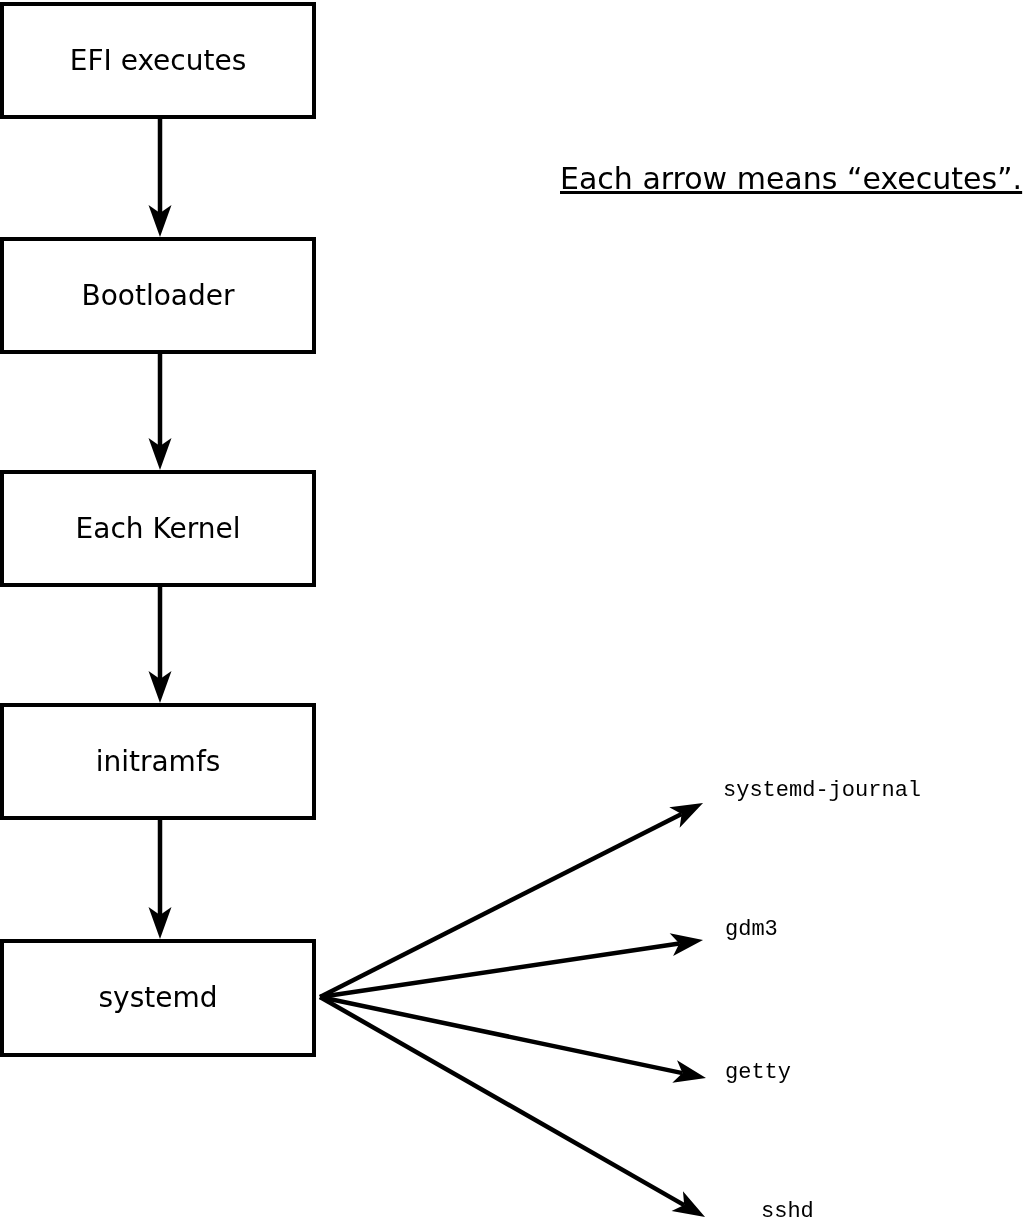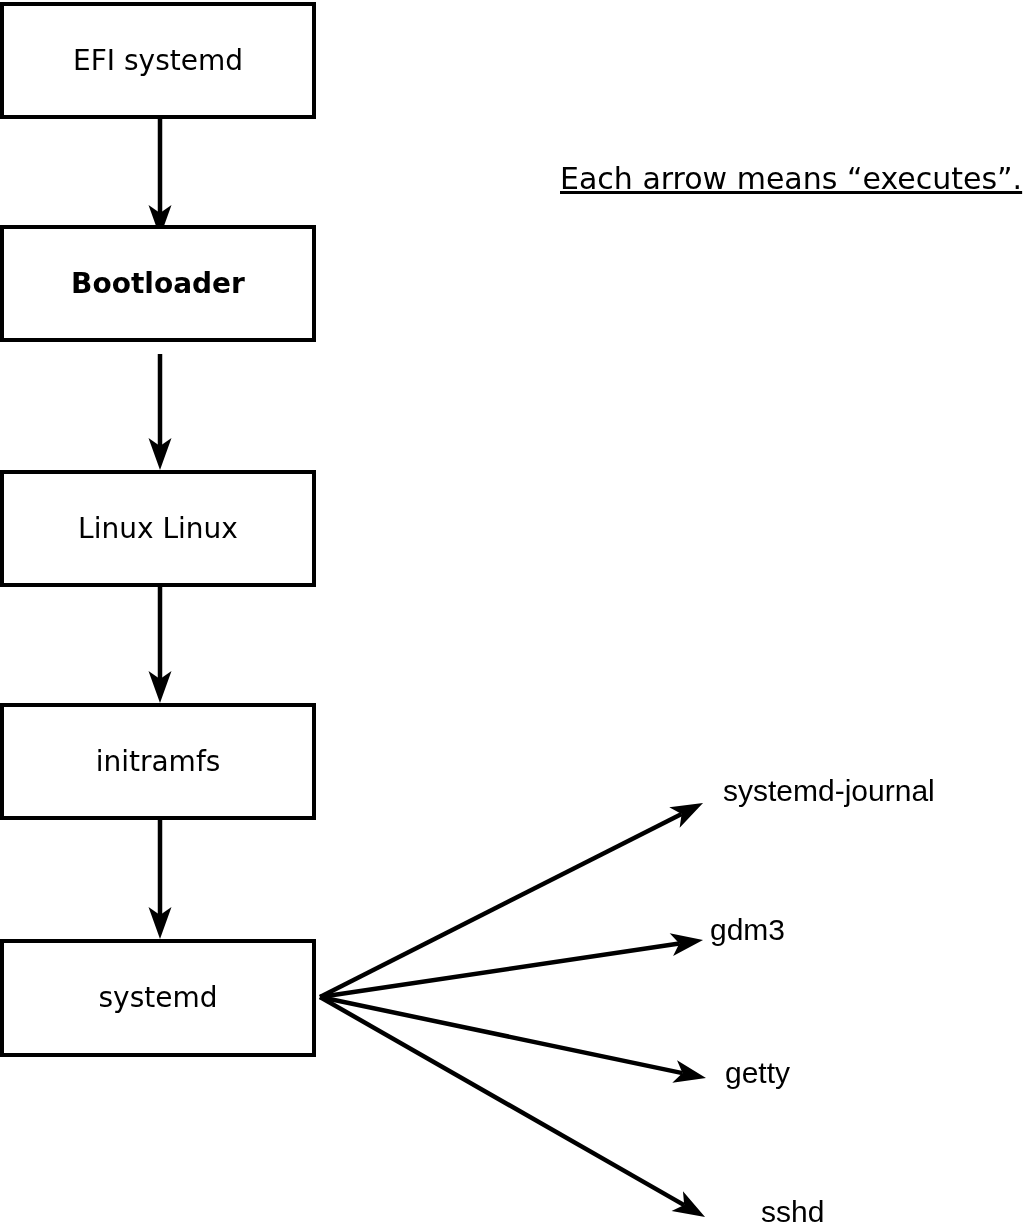--- a/index.html
+++ b/index.html
@@ -32,34 +32,34 @@
     border: 4px solid #000000;
     background: #ffffff;
     display: flex;
     align-items: center;
     justify-content: center;
     font-size: 28px;
     line-height: 1;
     white-space: nowrap;
   }
   .node-efi       { top: 2px;   }
-  .node-boot      { top: 225px; font-weight: bold; }
+  .node-boot      { top: 237px; }
   .node-kernel    { top: 470px; }
   .node-initramfs { top: 703px; }
   .node-systemd   { top: 939px; height: 118px; }
 
   .proc {
     position: absolute;
-    font-family: Liberation Sans, sans-serif;
-    font-size: 30px;
+    font-family: Liberation Mono, monospace;
+    font-size: 22px;
     line-height: 34px;
     white-space: nowrap;
   }
   .proc-journal { left: 723px; top: 774px;  }
-  .proc-gdm3    { left: 710px; top: 913px;  }
+  .proc-gdm3    { left: 725px; top: 913px;  }
   .proc-getty   { left: 725px; top: 1056px; }
   .proc-sshd    { left: 715px; top: 1195px; margin-left: 46px; }
 
   .annotation {
     position: absolute;
     left: 560px;
     top: 161px;
     font-size: 30px;
     line-height: 36px;
     white-space: nowrap;
@@ -82,23 +82,23 @@
     <line x1="160" y1="354" x2="160" y2="446" stroke="#000000" stroke-width="4.5" marker-end="url(#arrowhead)"></line>
     <line x1="160" y1="587" x2="160" y2="679" stroke="#000000" stroke-width="4.5" marker-end="url(#arrowhead)"></line>
     <line x1="160" y1="820" x2="160" y2="915" stroke="#000000" stroke-width="4.5" marker-end="url(#arrowhead)"></line>
 
     <line x1="320" y1="997" x2="681.6" y2="813.9" stroke="#000000" stroke-width="4.5" marker-end="url(#arrowhead)"></line>
     <line x1="320" y1="997" x2="679.3" y2="943.5" stroke="#000000" stroke-width="4.5" marker-end="url(#arrowhead)"></line>
     <line x1="320" y1="997" x2="682.5" y2="1073.1" stroke="#000000" stroke-width="4.5" marker-end="url(#arrowhead)"></line>
     <line x1="320" y1="997" x2="684.2" y2="1205.1" stroke="#000000" stroke-width="4.5" marker-end="url(#arrowhead)"></line>
   </svg>
 
-  <div class="node node-efi">EFI systemd</div>
+  <div class="node node-efi">EFI executes</div>
   <div class="node node-boot">Bootloader</div>
-  <div class="node node-kernel">Linux Linux</div>
+  <div class="node node-kernel">Each Kernel</div>
   <div class="node node-systemd">systemd</div>
   <div class="node node-initramfs">initramfs</div>
 
   <div class="proc proc-journal">systemd-journal</div>
   <div class="proc proc-gdm3">gdm3</div>
   <div class="proc proc-getty">getty</div>
   <div class="proc proc-sshd">sshd</div>
 
   <div class="annotation">Each arrow means “executes”.</div>
 

